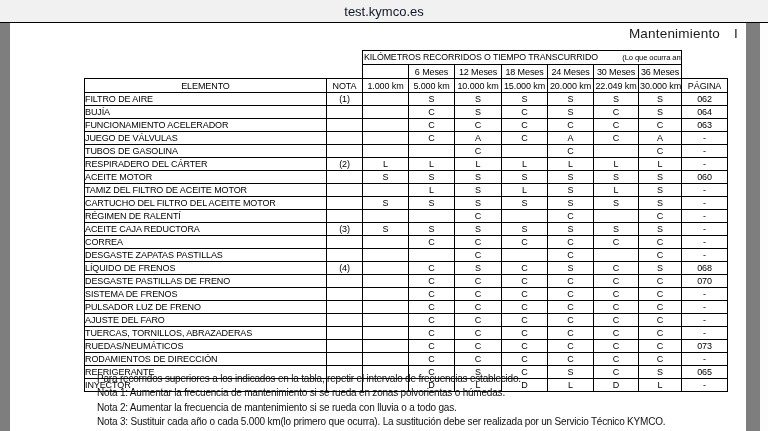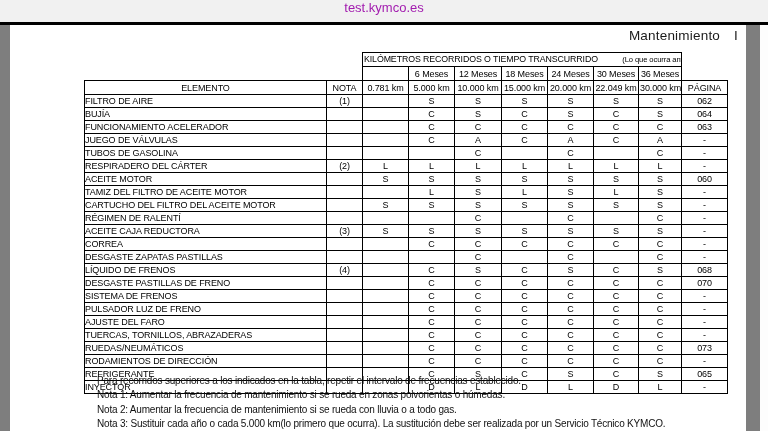--- a/index.html
+++ b/index.html
@@ -8,23 +8,23 @@
     background: #ffffff;
     font-family: "Liberation Sans", sans-serif;
     color: #000;
     overflow: hidden;
     position: relative;
   }
   
   .topbar {
     height: 22px;
     background: #f1f1f1;
-    border-bottom: 3px solid #000000;
-    display: flex; align-items: flex-start; justify-content: center;
-    font-size: 13px; color: #a21caf;
+    border-bottom: 1px solid #000000;
+    display: flex; align-items: center; justify-content: center;
+    font-size: 13px; color: #0f172a;
   }
   
   .viewer { position: relative; width: 760px; height: 408px; background: #ffffff; }
   .edge { position: absolute; top: 0; bottom: 0; background: #7e7e7e; }
   .edge-left  { left: 0; width: 10px; }
   .edge-right { left: 746px; width: 14px; }
   .scroll-track { position: absolute; top: 0; bottom: 0; left: 760px; width: 8px; background: #fdfdfd; }
   .page {
     position: absolute; left: 10px; top: 0; width: 736px; height: 408px;
     background: #ffffff;
@@ -111,21 +111,21 @@
           <td>12 Meses</td>
           <td>18 Meses</td>
           <td>24 Meses</td>
           <td>30 Meses</td>
           <td>36 Meses</td>
           <td class="nb"></td>
         </tr>
         <tr>
           <th>ELEMENTO</th>
           <th>NOTA</th>
-          <th>0.781 km</th>
+          <th>1.000 km</th>
           <th>5.000 km</th>
           <th>10.000 km</th>
           <th>15.000 km</th>
           <th>20.000 km</th>
           <th>22.049 km</th>
           <th>30.000 km</th>
           <th>PÁGINA</th>
         </tr>
       </thead>
       <tbody>

